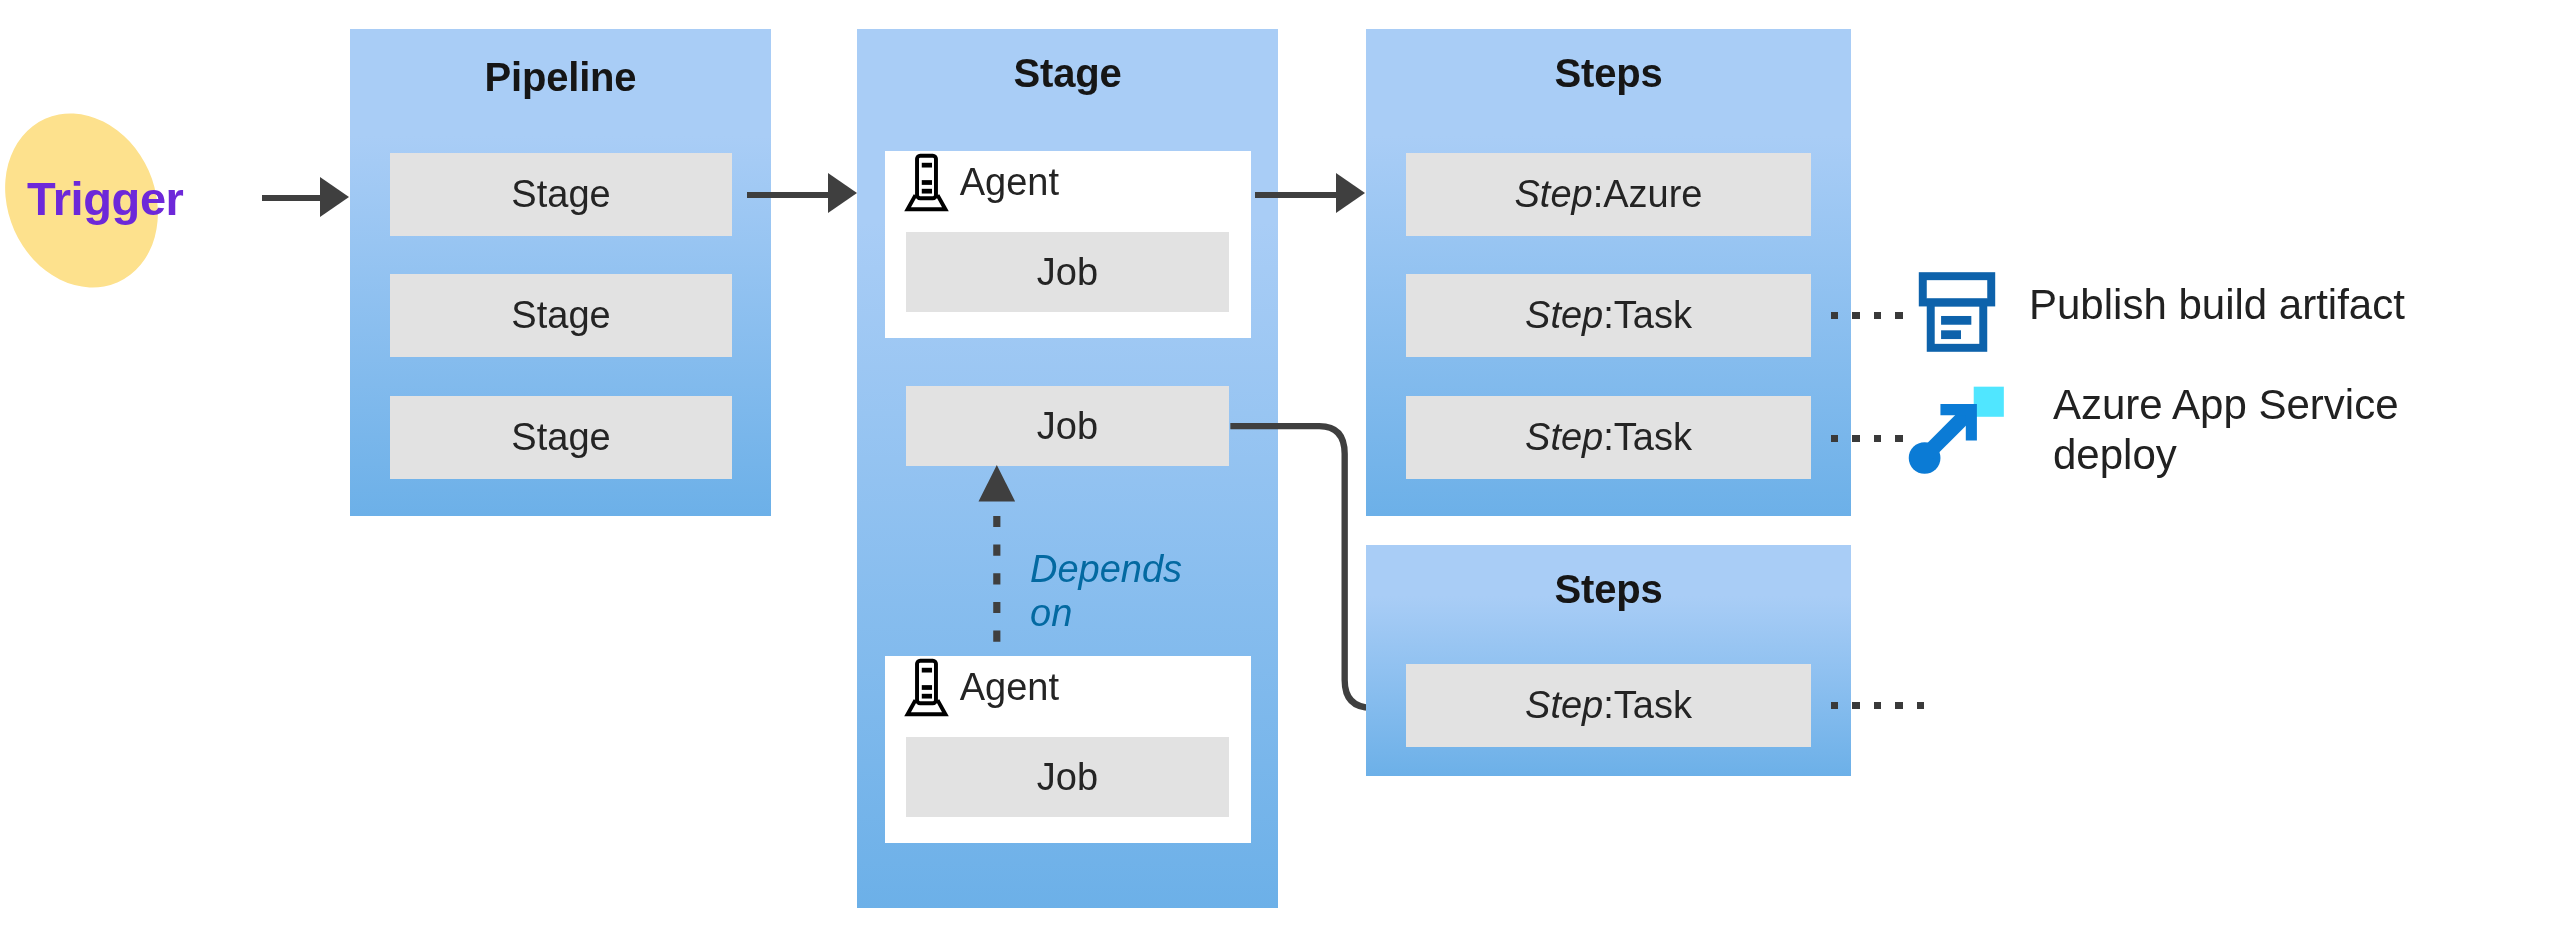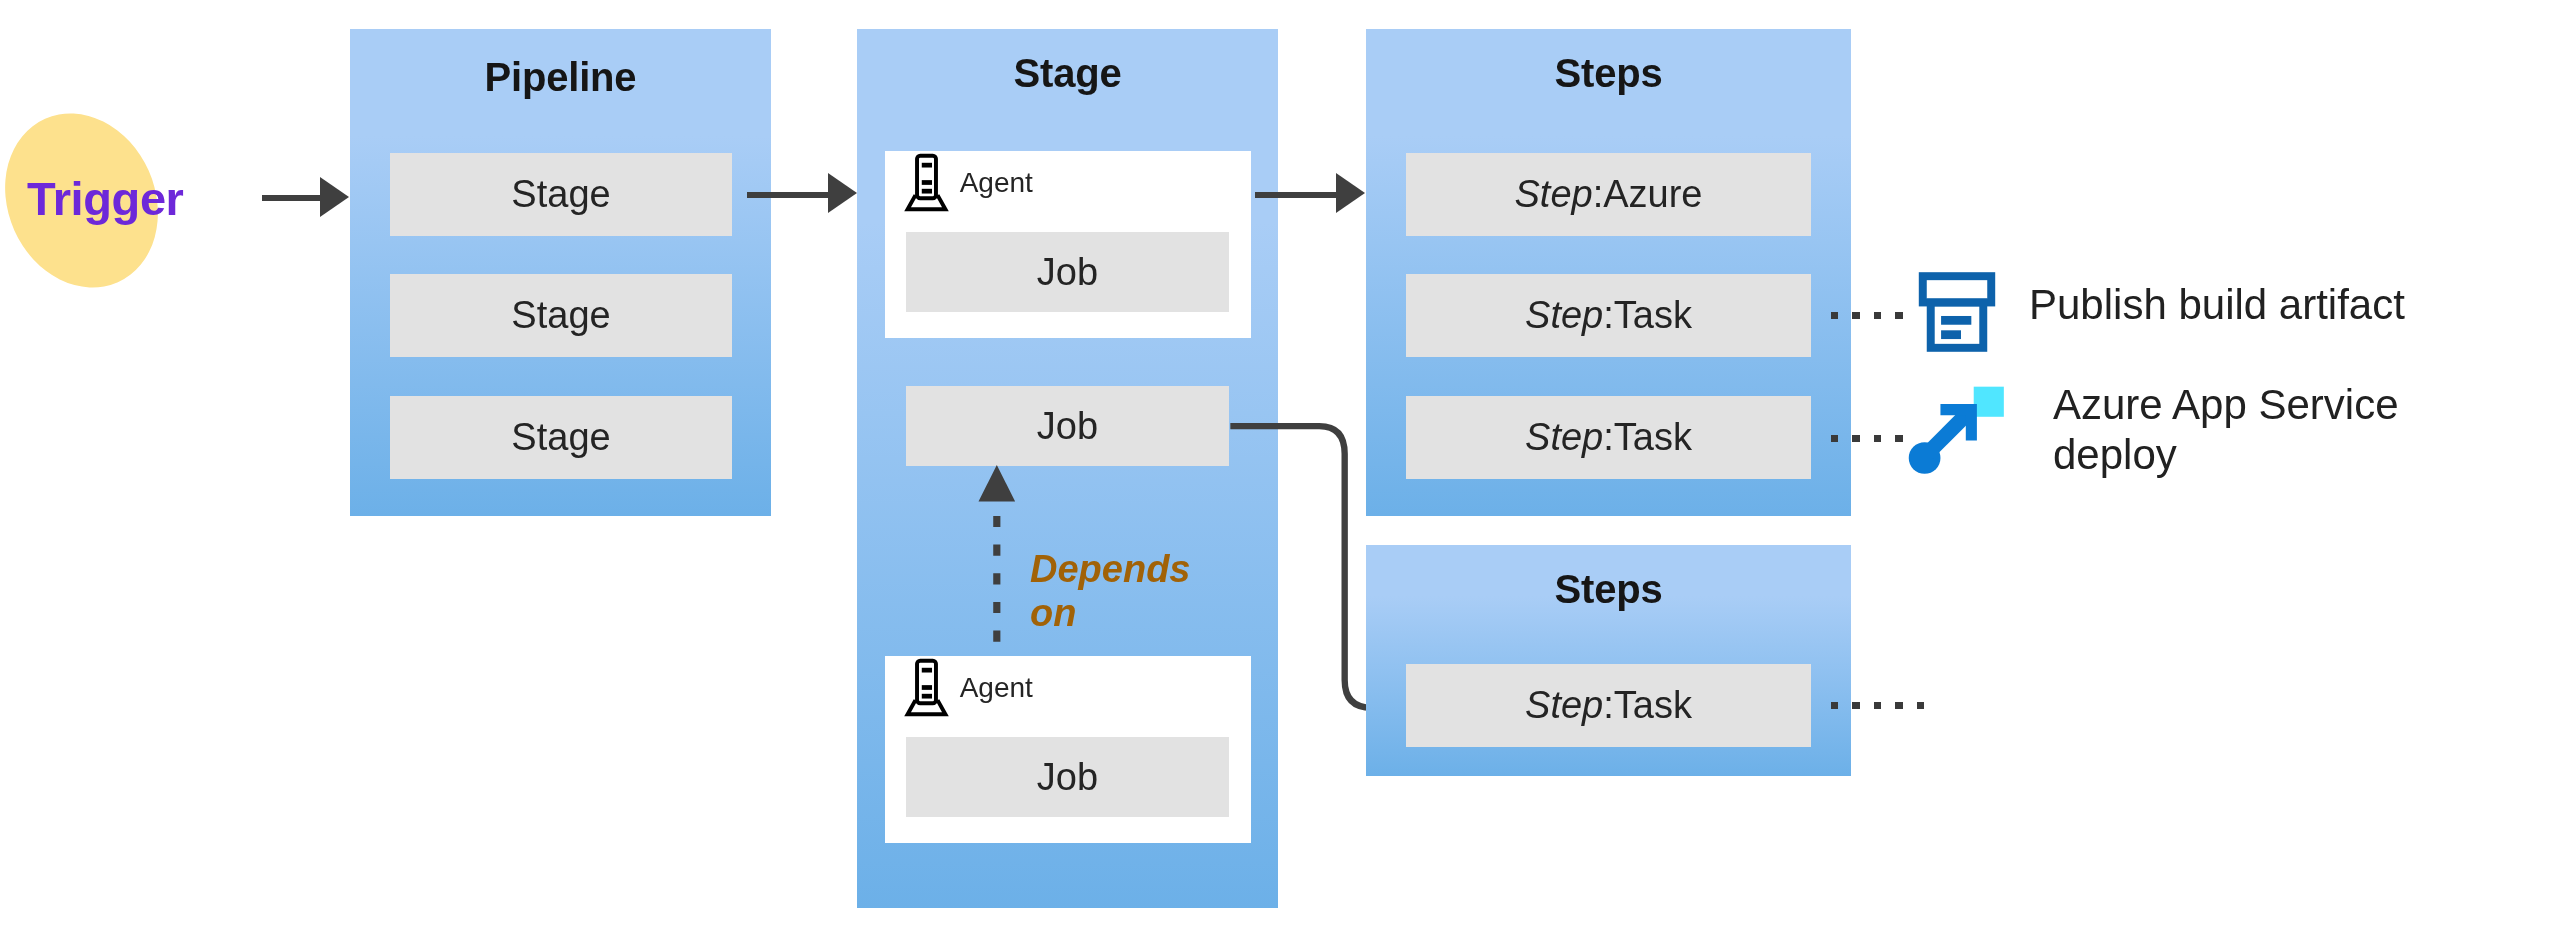--- a/index.html
+++ b/index.html
@@ -67,21 +67,21 @@
     background: #ffffff;
     padding: 0;
   }
   .agent-head {
     position: absolute;
     display: flex;
     align-items: center;
     gap: 12.7px;
   }
   .agent-label {
-    font-size: 28px;
+    font-size: 38px;
     color: #242424;
     white-space: nowrap;
   }
 
   
   .h-arrow-line {
     background: #3f3f3f;
     height: 5.6px;
   }
   .h-arrow-head {
@@ -158,21 +158,21 @@
   </div>
 
   <div class="abs gray-box" style="left:906px; top:386px; width:323px; height:80px;">
     <span>Job</span>
   </div>
 
   <svg class="abs" style="left:976px; top:465px; width:48px; height:207px;" viewBox="0 0 60 260" width="48" height="207">
     <line x1="26" y1="258" x2="26" y2="52" stroke="#3f3f3f" stroke-width="9" stroke-dasharray="14 22"></line>
     <polygon points="26,0 3,46 49,46" fill="#3f3f3f"></polygon>
   </svg>
-  <div class="abs" style="left:1030px; top:547px; width:239px; font-size:38px; font-style:italic; color:#a16207; line-height:1.16;font-weight:bold;">
+  <div class="abs" style="left:1030px; top:547px; width:239px; font-size:38px; font-style:italic; color:#0369a1; line-height:1.16;">
     <div>Depends</div>
     <div>on</div>
   </div>
 
   <div class="abs agent-card" style="left:885px; top:656px; width:366px; height:187px;"></div>
   <div class="agent-head" style="left:906px; top:659px;">
     <span>
       <svg width="41" height="57" viewBox="0 0 52 72" aria-hidden="true">
         <rect x="14" y="2" width="24" height="54" rx="4" fill="none" stroke="#000" stroke-width="5"></rect>
         <rect x="20" y="11" width="13" height="6" fill="#000"></rect>

